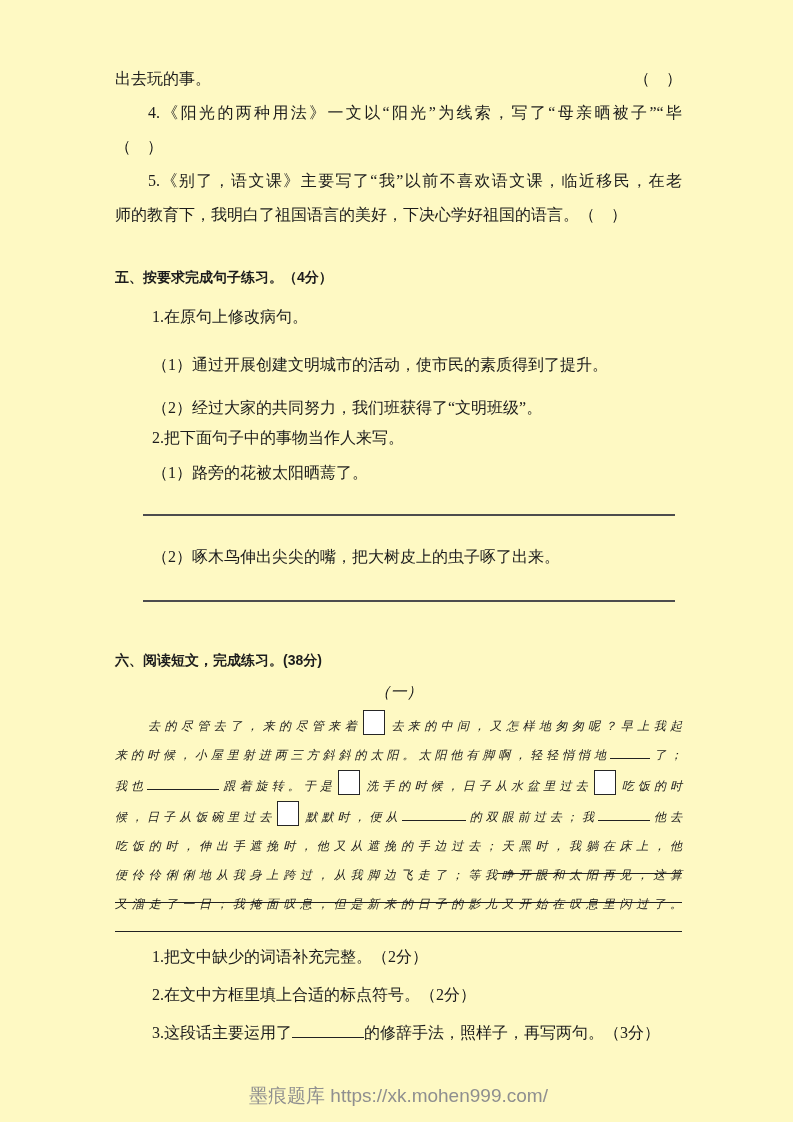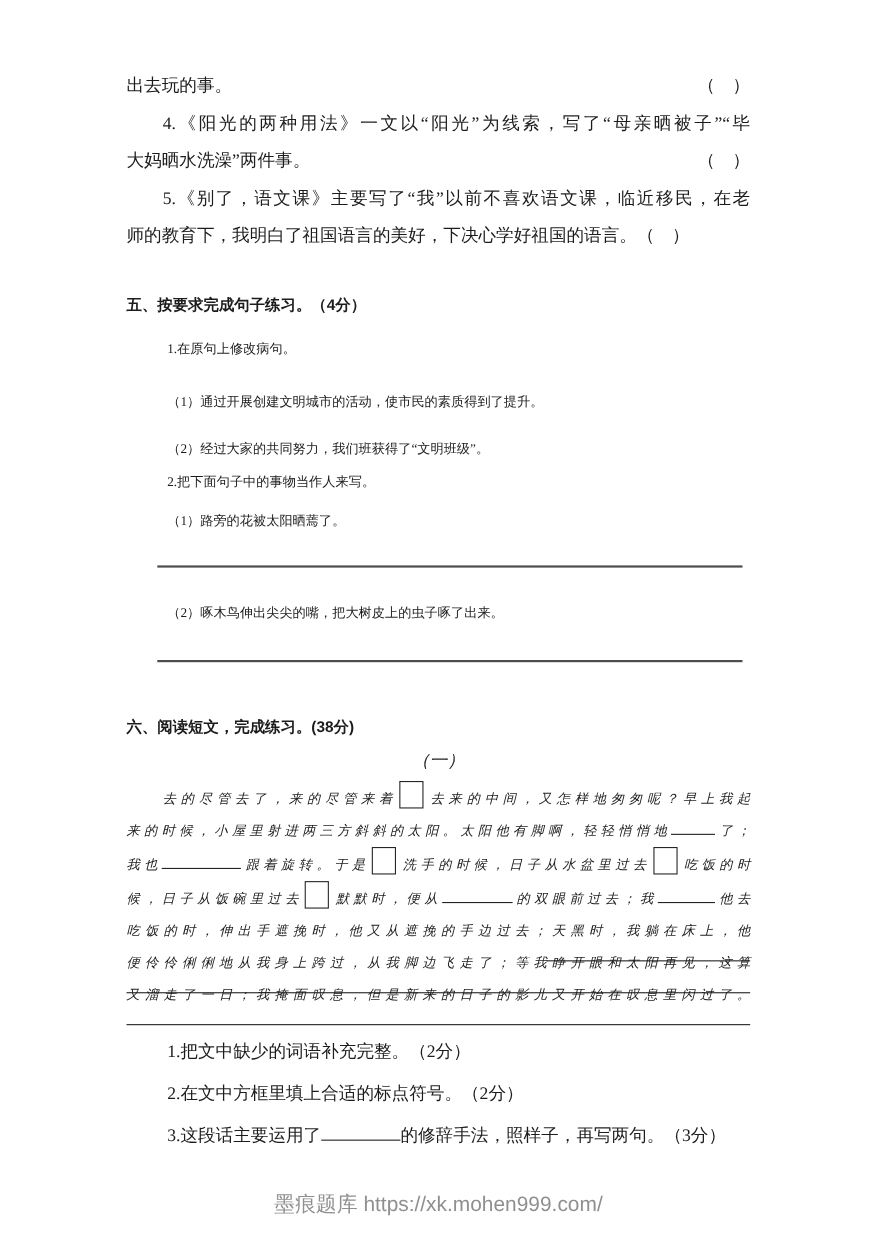--- a/index.html
+++ b/index.html
@@ -1,37 +1,37 @@
 <!DOCTYPE html>
 <html lang="zh"><head>
 <meta charset="utf-8">
 <style>
   html,body { margin:0; padding:0; background:#e8e8e8; }
   .page {
     position:relative; width:793px; height:1122px; margin:0 auto;
-    background:#ffffff; overflow:hidden;
+    background:#fef9c3; overflow:hidden;
     font-family:"Liberation Serif","DejaVu Serif",serif;
     color:#1c1c1c;
   }
   .content { padding:62px 111px 0 115px; }
   
   .s4-row { font-size:16px; line-height:34px; }
   .s4-flex { display:flex; justify-content:space-between; align-items:baseline; }
   .fill { text-align:justify; text-align-last:justify; white-space:nowrap; }
   .ind { padding-left:33px; }
   .bracket { white-space:pre; }
   
   .sec-title {
     font-family:Liberation Sans, sans-serif;
     font-weight:700; font-size:14px; line-height:30px;
   }
   .t5 { margin-top:30px; }
   .t6 { margin-top:43px; }
   
-  .s-line { font-size:12px; line-height:30px; padding-left:37px; }
+  .s-line { font-size:16px; line-height:30px; padding-left:37px; }
   .m-label1 { margin-top:10px; }
   .m-sub1  { margin-top:18px; }
   .m-sub2  { margin-top:13px; }
   .m-label2 { }
   .m-sub3  { margin-top:5px; }
   .m-sub4  { margin-top:26px; }
   .ans-line {
     height:0; border-top:2px solid #4d4d4d;
     margin-left:28px; width:532px;
   }
@@ -72,21 +72,20 @@
 <div class="page">
   <div class="content">
 
     <div>
       <div class="s4-row s4-flex">
         <span>出去玩的事。</span>
         <span class="bracket">（　）</span>
       </div>
       <div class="s4-row fill ind">4.《阳光的两种用法》一文以“阳光”为线索，写了“母亲晒被子”“毕</div>
       <div class="s4-row s4-flex">
-        <span>大妈晒水洗澡”两件事。</span>
         <span class="bracket">（　）</span>
       </div>
       <div class="s4-row fill ind">5.《别了，语文课》主要写了“我”以前不喜欢语文课，临近移民，在老</div>
       <div class="s4-row">师的教育下，我明白了祖国语言的美好，下决心学好祖国的语言。（　）</div>
     </div>
 
     <div>
       <div class="sec-title t5">五、按要求完成句子练习。（4分）</div>
       <div class="s-line m-label1">1.在原句上修改病句。</div>
       <div class="s-line m-sub1">（1）通过开展创建文明城市的活动，使市民的素质得到了提升。</div>

